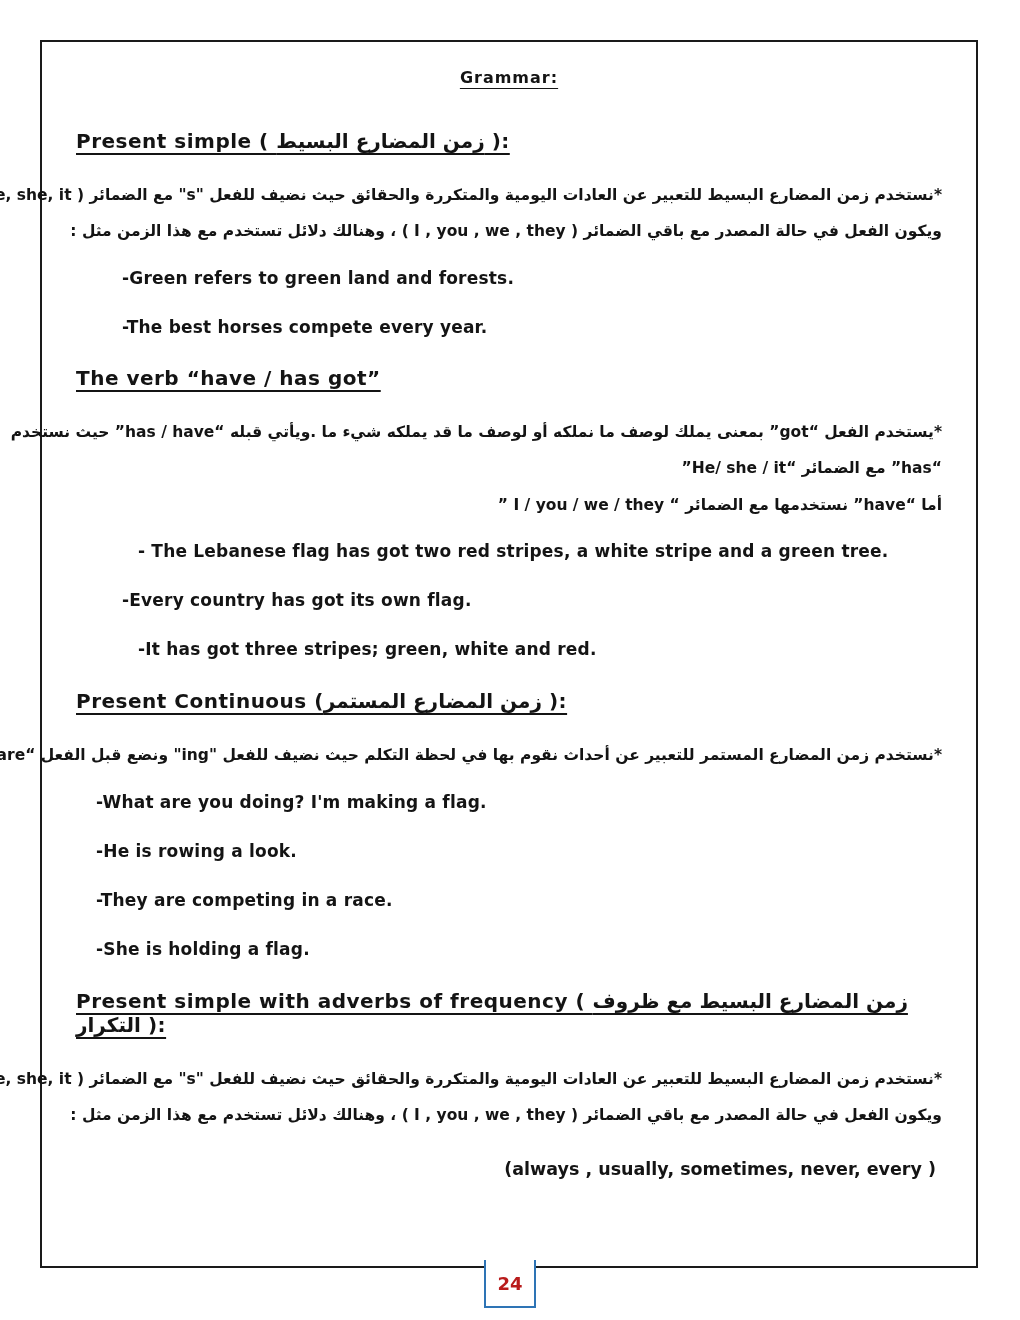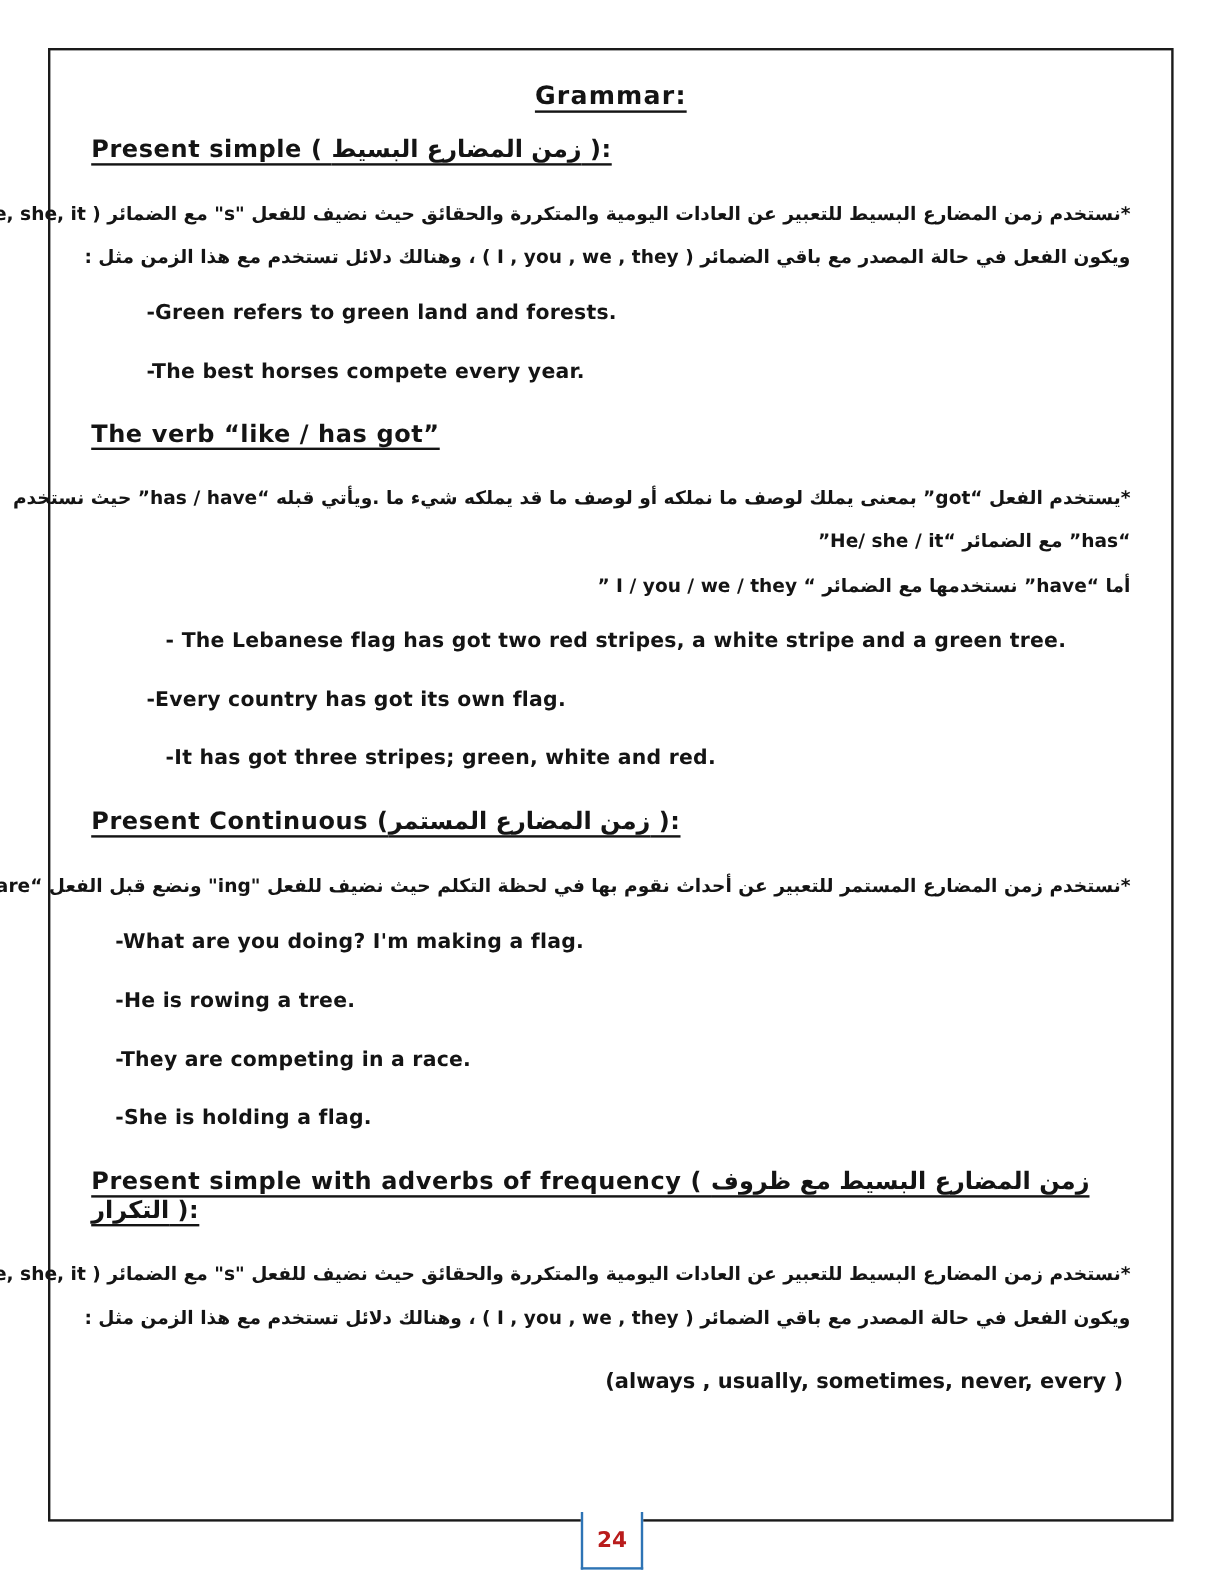--- a/index.html
+++ b/index.html
@@ -18,25 +18,25 @@
     top: 40px;
     width: 938px;
     height: 1228px;
     border: 2.5px solid #1a1a1a;
     box-sizing: border-box;
     padding: 22px 34px 0 34px;
     font-weight: bold;
   }
   .doc-title {
     text-align: center;
-    font-size: 21px;
+    font-size: 16px;
     letter-spacing: 1px;
     text-decoration: underline;
     text-underline-offset: 5px;
-    margin: 4px 0 20px 0;
+    margin: 4px 0 42px 0;
   }
   .section-heading {
     text-align: left;
     font-size: 20px;
     letter-spacing: 0.5px;
     text-decoration: underline;
     text-underline-offset: 5px;
     margin: 0 0 24px 0;
   }
   .ar-para {
@@ -98,40 +98,40 @@
   <div class="section-heading">Present simple ( زمن المضارع البسيط ):</div>
 
   <div class="ar-para">
     <div class="ar-line">*نستخدم زمن المضارع البسيط للتعبير عن العادات اليومية والمتكررة والحقائق حيث نضيف للفعل "s" مع الضمائر ( He, she, it )</div>
     <div class="ar-line">ويكون الفعل في حالة المصدر مع باقي الضمائر ( I , you , we , they ) ، وهنالك دلائل تستخدم مع هذا الزمن مثل :</div>
   </div>
 
   <div class="ex ind-a">-Green refers to green land and forests.</div>
   <div class="ex ind-a">-The best horses compete every year.</div>
 
-  <div class="section-heading">The verb “like / has got”</div>
+  <div class="section-heading">The verb “have / has got”</div>
 
   <div class="ar-para">
     <div class="ar-line">*يستخدم الفعل  “got”  بمعنى يملك  لوصف ما نملكه  أو لوصف ما قد يملكه شيء ما .ويأتي قبله  “has / have”  حيث نستخدم</div>
     <div class="ar-line">“has” مع الضمائر “He/ she / it”</div>
     <div class="ar-line ar-center">أما  “have” نستخدمها مع الضمائر  “ I / you / we / they ”</div>
   </div>
 
   <div class="ex ind-b">- The Lebanese flag has got two red stripes, a white stripe and a green tree.</div>
   <div class="ex ind-a">-Every country has got its own flag.</div>
   <div class="ex ind-b sp-lg">-It has got three stripes; green, white and red.</div>
 
   <div class="section-heading">Present Continuous (زمن المضارع المستمر ):</div>
 
   <div class="ar-para">
     <div class="ar-line">*نستخدم زمن المضارع المستمر  للتعبير عن أحداث نقوم بها في لحظة التكلم حيث نضيف للفعل "ing" ونضع قبل الفعل “am /is/are”</div>
   </div>
 
   <div class="ex ind-c">-What are you doing? I'm making a flag.</div>
-  <div class="ex ind-c">-He is rowing a tree.</div>
+  <div class="ex ind-c">-He is rowing a look.</div>
   <div class="ex ind-c">-They are competing in a race.</div>
   <div class="ex ind-c sp-lg">-She is holding a flag.</div>
 
   <div class="section-heading">Present simple with adverbs of frequency ( زمن المضارع البسيط مع ظروف التكرار ):</div>
 
   <div class="ar-para">
     <div class="ar-line">*نستخدم زمن المضارع البسيط للتعبير عن العادات اليومية والمتكررة والحقائق حيث نضيف للفعل "s" مع الضمائر ( He, she, it )</div>
     <div class="ar-line">ويكون الفعل في حالة المصدر مع باقي الضمائر ( I , you , we , they ) ، وهنالك دلائل تستخدم مع هذا الزمن مثل :</div>
   </div>
 

